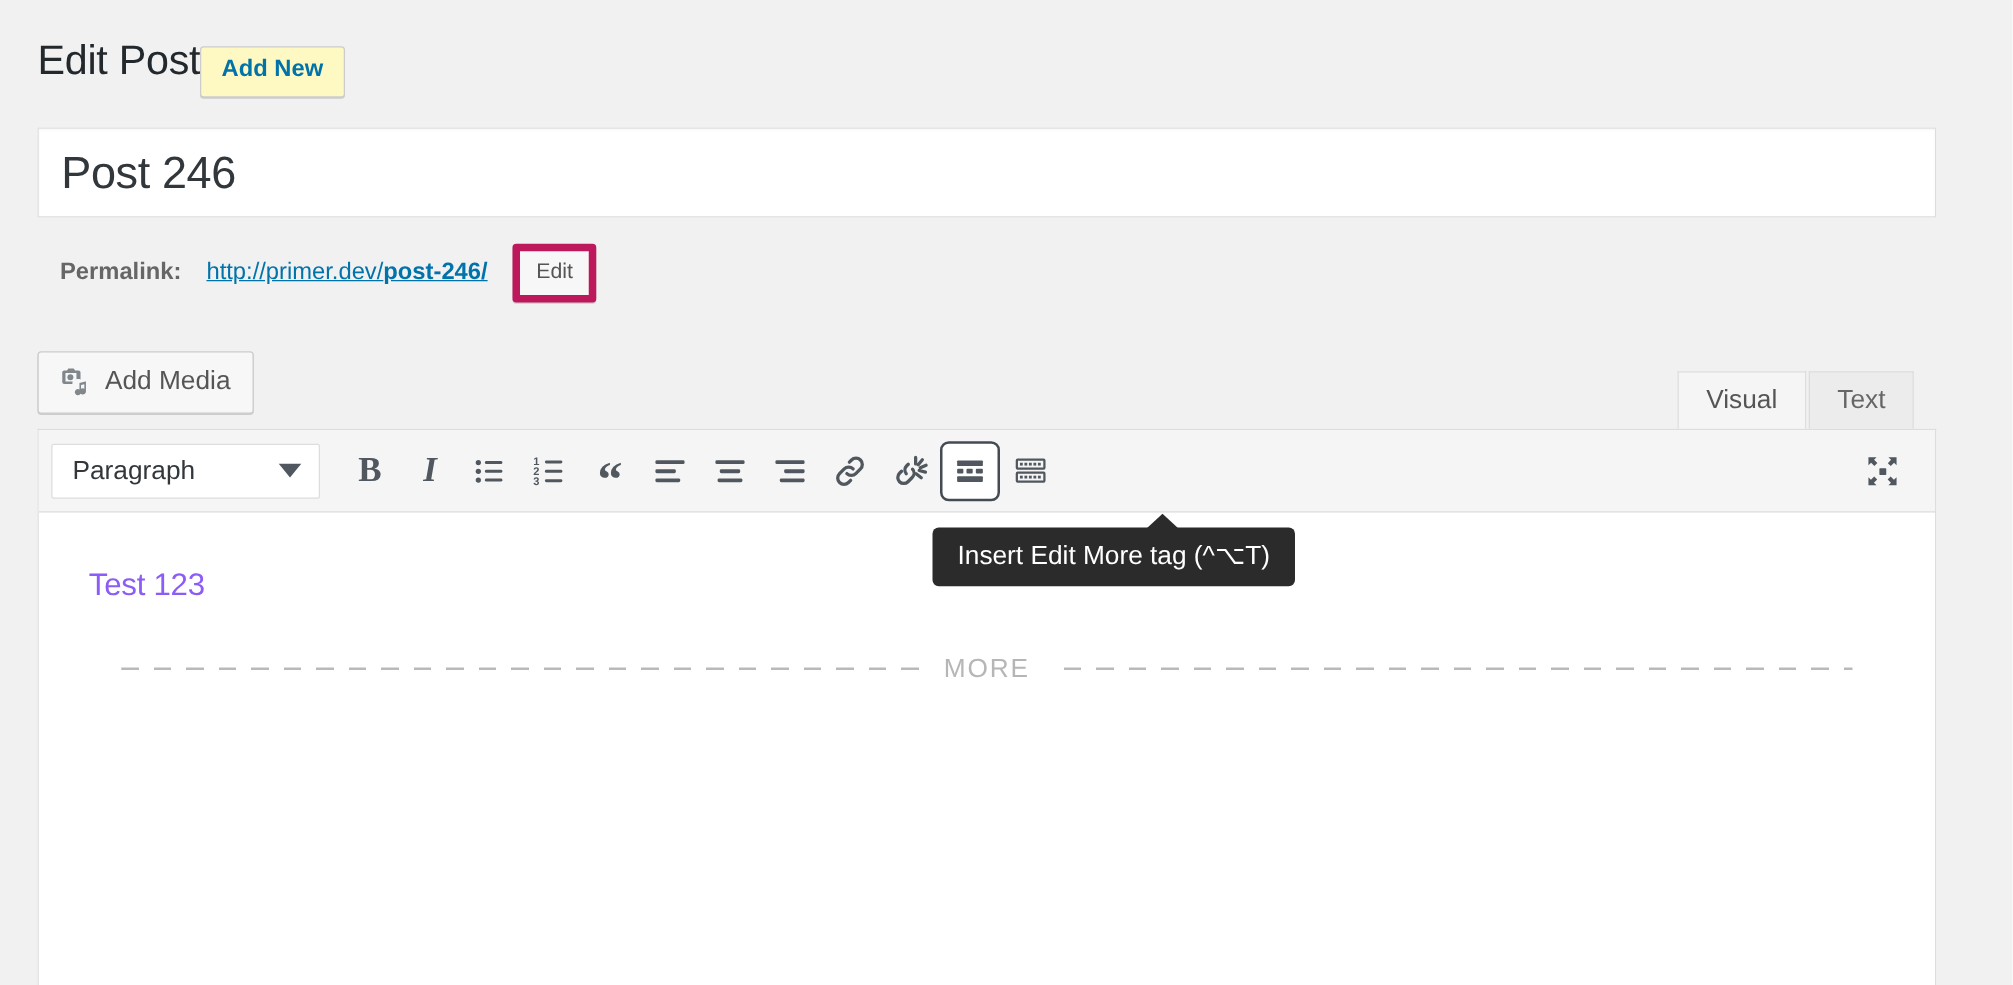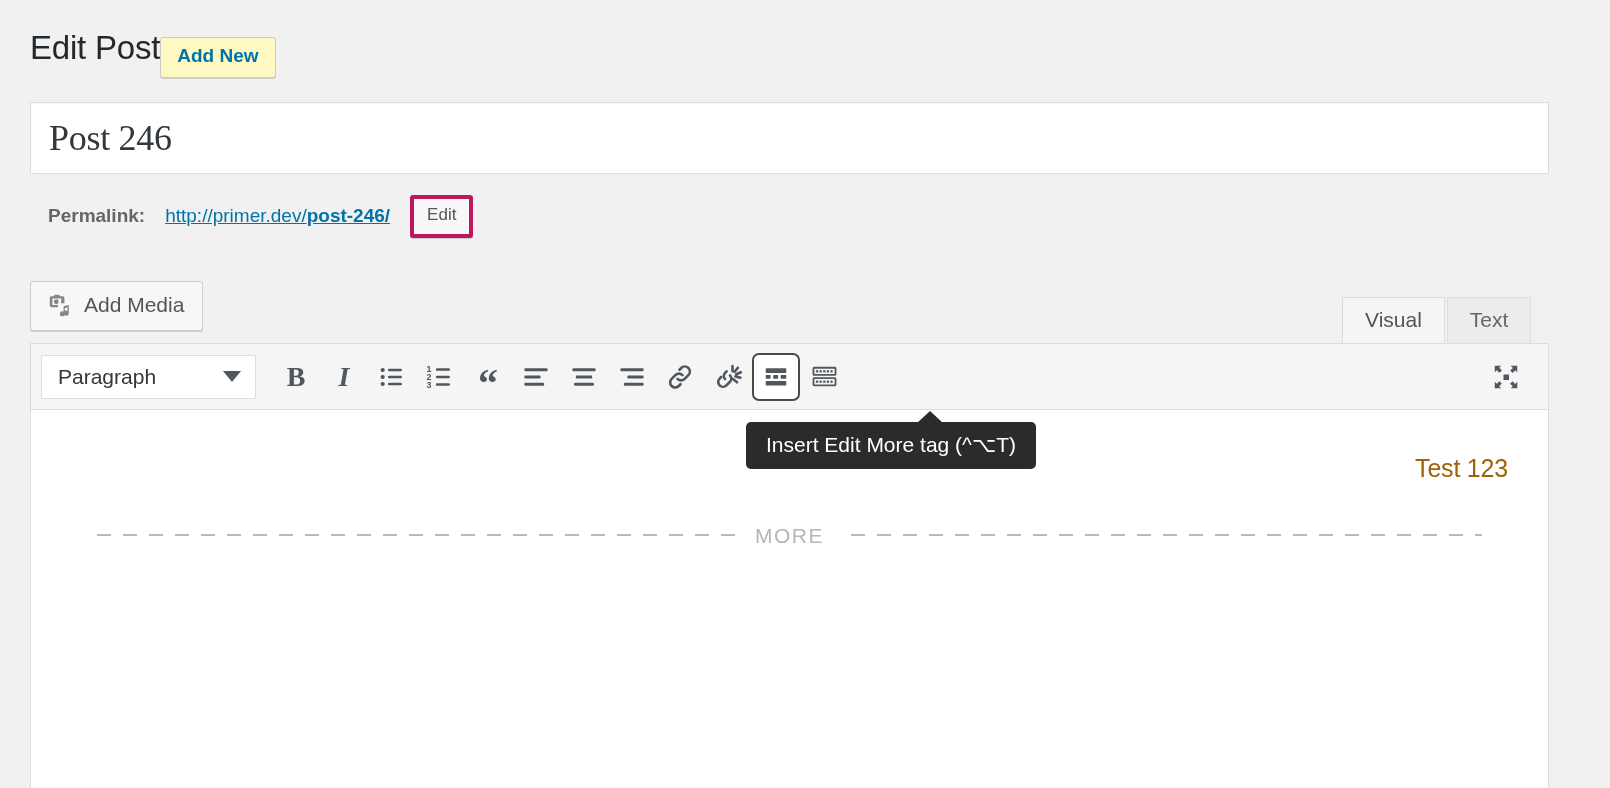--- a/index.html
+++ b/index.html
@@ -59,21 +59,21 @@
     border: 1px solid #ddd;
     box-sizing: border-box;
     box-shadow: inset 0 1px 2px rgba(0,0,0,0.04);
   }
   #title-input {
     width: 100%;
     height: 100%;
     border: 0;
     outline: none;
     background: transparent;
-    font-family: Liberation Serif, serif;
+    font-family: Liberation Sans, sans-serif;
     font-size: 36px;
     font-weight: 400;
     color: #32373c;
     padding: 0 18px;
     box-sizing: border-box;
     letter-spacing: -0.3px;
   }
 
   
   #permalink-row {
@@ -93,21 +93,21 @@
     color: #0073aa;
     text-decoration: underline;
     font-size: 19px;
     cursor: pointer;
   }
   #permalink-link .slug {
     font-weight: bold;
   }
   #permalink-edit-button {
     background: #f7f7f7;
-    border: 4px solid #be185d;
+    border: 6px solid #be185d;
     border-radius: 3px;
     color: #555;
     font-size: 17px;
     padding: 7px 13px 9px;
     line-height: 1.1;
     box-shadow: 0 1px 0 #ccc;
     cursor: pointer;
   }
 
   
@@ -258,24 +258,23 @@
 
   
   #editor-content {
     padding: 40px 40px;
     box-sizing: border-box;
     font-family: "Liberation Sans", sans-serif;
   }
   #editor-content p {
     margin: 0 0 0 0;
     font-size: 25px;
-    color: #a16207;
+    color: #8b5cf6;
     line-height: 1.5;
     letter-spacing: -0.2px;
-    text-align: right;
   }
   #more-divider {
     position: relative;
     height: 2px;
     margin: 46px 26px 46px 26px;
     background-image: repeating-linear-gradient(to right, #b9b9b9 0, #b9b9b9 14px, transparent 14px, transparent 26px);
   }
   #more-divider .more-label {
     position: absolute;
     left: 50%;

